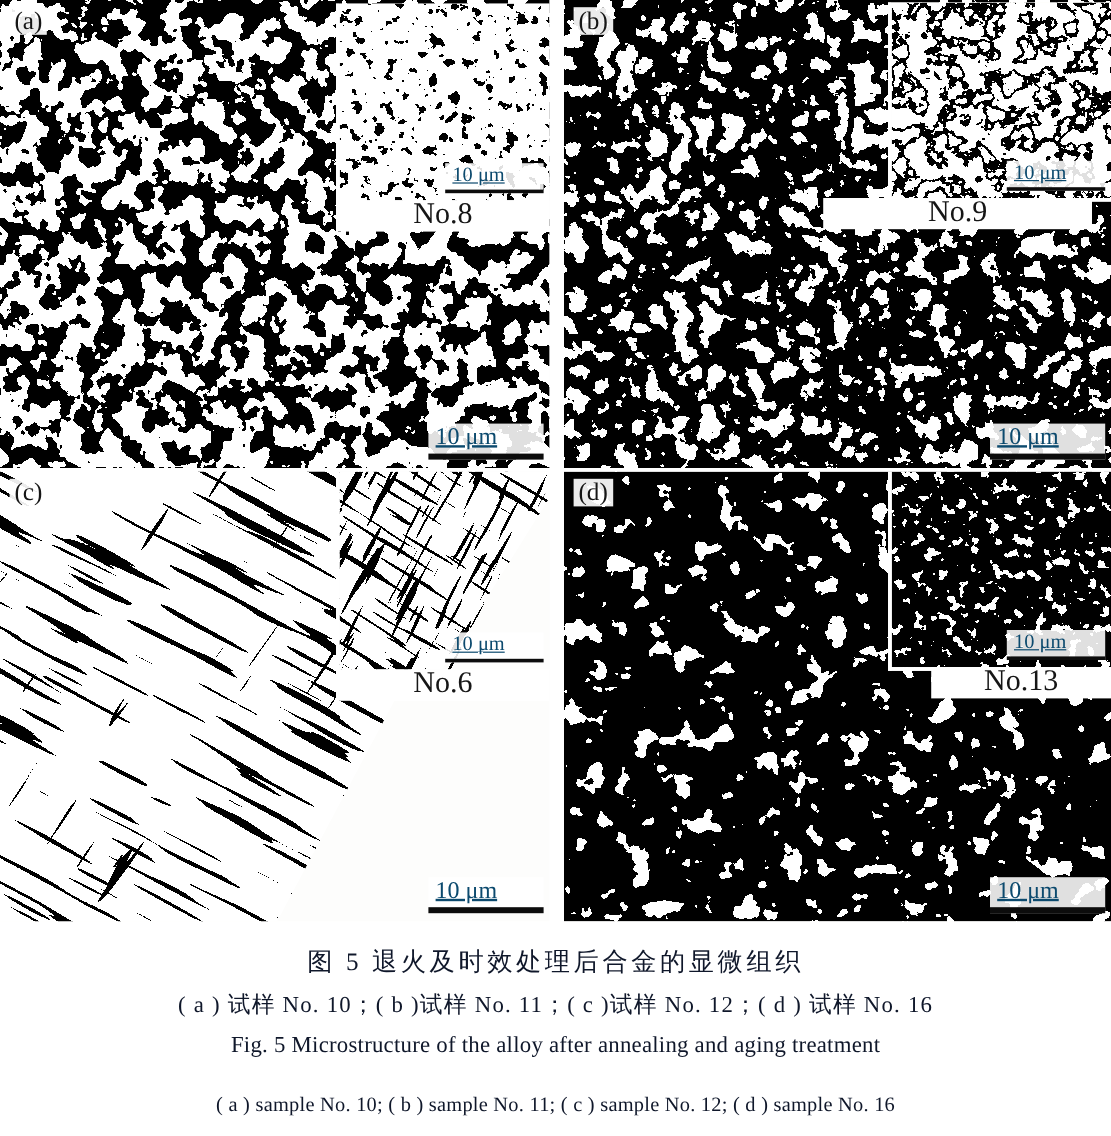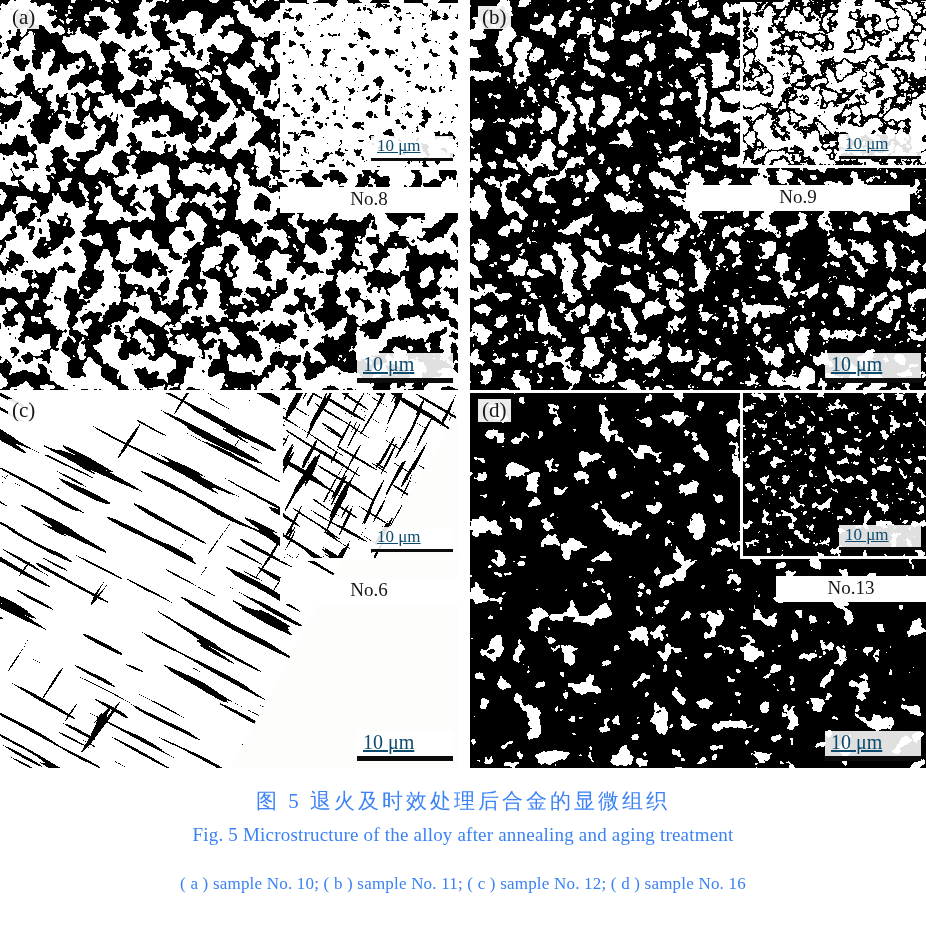--- a/index.html
+++ b/index.html
@@ -16,31 +16,31 @@
   .plabel{
     position:absolute;top:6px;left:8px;z-index:5;
     background:rgba(255,255,255,0.92);padding:0 4px;
     font-size:21px;line-height:1.1;color:#161616;
   }
   .inset{position:absolute;z-index:4;overflow:hidden;background:#fdfdfc;
     border-left:3px solid #fff;border-bottom:3px solid #fff;}
   .inset .micro{inset:0;}
   .inset-name{
     position:absolute;z-index:4;background:#ffffff;text-align:center;
-    font-size:19px;line-height:24px;color:#161616;margin-top:20px;
+    font-size:25px;line-height:24px;color:#161616;
   }
   .scalebar{
     position:absolute;z-index:6;color:#0c4a6e;text-align:left;
     background:rgba(255,255,255,0.88);
     border-bottom:4px solid #0c0c0c;
     padding:0 6px 2px 6px;line-height:1.15;white-space:nowrap;text-decoration:underline;
   }
   .sb-main{font-size:20px;right:5px;bottom:7px;min-width:84px;border-bottom-width:5px;}
   .sb-inset{font-size:17px;right:5px;bottom:6px;min-width:70px;border-bottom-width:3px;}
-  .caption{position:absolute;left:0;right:0;top:787px;text-align:center;color:#3b82f6;z-index:8;}
+  .caption{position:absolute;left:0;right:0;top:787px;text-align:center;color:#0f172a;z-index:8;}
   .cap-line{margin:0 auto;}
   .cap-zh{font-size:21px;letter-spacing:3px;margin-bottom:9px;}
   .cap-zh-sub{font-size:19px;letter-spacing:1px;margin-bottom:11px;}
   .cap-en{font-size:19px;margin-bottom:28px;letter-spacing:0.2px;}
   .cap-en-sub{font-size:17px;letter-spacing:0.2px;}
 </style>
 </head>
 <body>
 
 <svg width="0" height="0" style="position:absolute" aria-hidden="true">
@@ -217,17 +217,18 @@
           </svg>
       </div>
       <span class="scalebar sb-inset">10 μm</span>
     </div>
     <span class="inset-name" style="right:0;top:163px;width:150px;height:26px">No.13</span>
     <span class="scalebar sb-main">10 μm</span>
   </figure>
 
   <div class="caption">
     <div class="cap-line cap-zh">图 5  退火及时效处理后合金的显微组织</div>
+    <div class="cap-line cap-zh-sub">( a ) 试样 No. 10；( b )试样 No. 11；( c )试样 No. 12；( d ) 试样 No. 16</div>
     <div class="cap-line cap-en">Fig. 5  Microstructure of the alloy after annealing and aging treatment</div>
     <div class="cap-line cap-en-sub">( a ) sample No. 10; ( b ) sample No. 11; ( c ) sample No. 12; ( d ) sample No. 16</div>
   </div>
 
 </div>
 
 </body></html>

